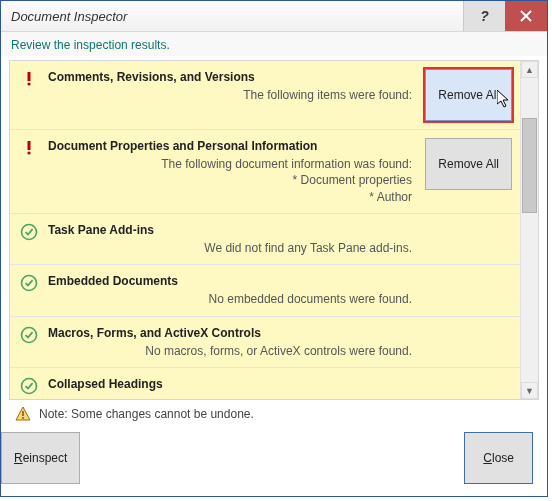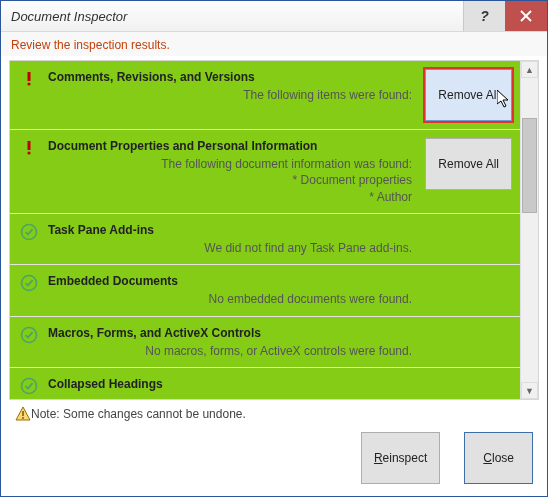--- a/index.html
+++ b/index.html
@@ -51,29 +51,29 @@
     border-left: 1px solid #c9c9c9;
     color: #333;
   }
   .close-btn {
     background: #c0504d;
     color: #fff;
   }
   .subheader {
     padding: 6px 10px 4px 10px;
     font-size: 12px;
-    color: #c2410c;
+    color: #0f766e;
     background:#f8f8f8;
   }
   .content-wrap {
     position: relative;
     flex: 1;
     margin: 4px 8px 0 8px;
     border: 1px solid #d6d6d6;
-    background:#84cc16;
+    background:#fef9c3;
     box-sizing: border-box;
     display: flex;
     overflow: hidden;
   }
   .scroll-area {
     flex: 1;
     overflow: hidden;
   }
   .item {
     border-bottom: 1px solid #e4e4e4;
@@ -149,26 +149,27 @@
     position: absolute;
     left: 1px; right: 1px;
     top: 40px; height: 95px;
     background: #c9c9c9;
     border: 1px solid #b0b0b0;
     box-sizing: border-box;
   }
   .footer-note {
     display: flex;
     align-items: center;
+    gap: 8px;
     padding: 6px 10px 4px 14px;
     color: #444;
   }
   .buttons-row {
     display: flex;
-    justify-content: flex-end;
+    justify-content: space-between;
     gap: 24px;
     padding: 6px 14px 12px 0;
   }
   .btn-default {
     border: 1px solid #3c6fa8;
     background: #e1e1e1;
     padding: 15px 18px;
   }
   svg { display:block; }
   .underline-first::first-letter { text-decoration: underline; }

